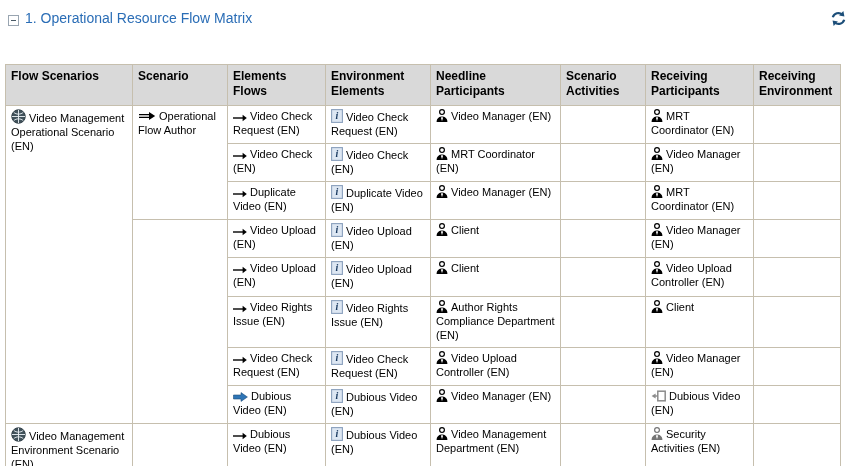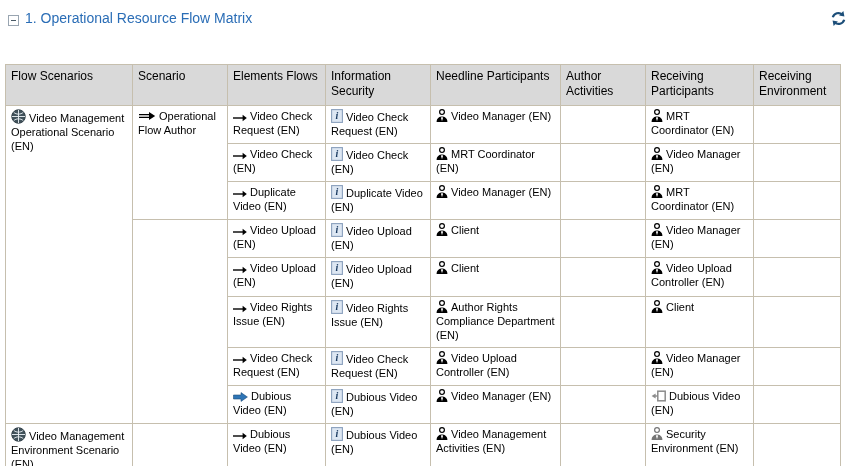--- a/index.html
+++ b/index.html
@@ -12,21 +12,21 @@
   .collapse-box { width: 11px; height: 11px; border: 1px solid #99a5b1; background: #fff;
     display: inline-flex; align-items: center; justify-content: center; cursor: pointer; }
   .collapse-box::after { content: ""; width: 5px; height: 1px; background: #4a5a66; display: block; }
   .page-title { font-size: 14px; color: #2a6db6; }
   .refresh-btn { position: absolute; right: 14px; top: 10px; width: 20px; height: 18px; cursor: pointer; }
 
   
   table { width: 835px; margin: 26px 0 0 5px; border-collapse: collapse; table-layout: fixed; }
   th, td { border: 1px solid #c6bfae; vertical-align: top; text-align: left;
     padding: 3px 4px 5px 5px; font-size: 11px; line-height: 1.28; word-wrap: break-word; }
-  th { background: #d9d9d9; font-size: 12px; font-weight: normal; padding-top: 4px; }
+  th { background: #d9d9d9; font-size: 12px; font-weight: bold; padding-top: 4px; }
   col.c1 { width: 127px; } col.c2 { width: 95px; } col.c3 { width: 98px; }
   col.c4 { width: 105px; } col.c5 { width: 130px; } col.c6 { width: 85px; }
   col.c7 { width: 108px; } col.c8 { width: 87px; }
 
   .ic { display: inline-block; vertical-align: -2px; margin-right: 3px; }
   .ic svg { display: block; }
   .hidden-defs { position: absolute; width: 0; height: 0; overflow: hidden; }
 </style>
 </head>
 <body>
@@ -97,23 +97,23 @@
     <col class="c5">
       <col class="c6">
       <col class="c7">
       <col class="c8">
   </colgroup>
   <thead>
     <tr style="height:39px">
       <th>Flow Scenarios</th>
       <th>Scenario</th>
       <th>Elements Flows</th>
-      <th>Information Security</th>
+      <th>Environment Elements</th>
       <th>Needline Participants</th>
-      <th>Author Activities</th>
+      <th>Scenario Activities</th>
       <th>Receiving Participants</th>
       <th>Receiving Environment</th>
     </tr>
   </thead>
   <tbody>
     <tr style="height:38px">
       <td rowspan="8">
         <span class="ic"><svg width="15" height="15">
               <use href="#i-scenario"></use>
             </svg></span><span>Video Management Operational Scenario (EN)</span>
@@ -332,24 +332,24 @@
             </svg></span><span>Dubious Video (EN)</span>
       </td>
       <td>
         <span class="ic"><svg width="12" height="14">
               <use href="#i-infodoc"></use>
             </svg></span><span>Dubious Video (EN)</span>
       </td>
       <td>
         <span class="ic"><svg width="12" height="13">
               <use href="#i-person"></use>
-            </svg></span><span>Video Management Activities (EN)</span>
+            </svg></span><span>Video Management Department (EN)</span>
       </td>
       <td></td>
       <td>
         <span class="ic"><svg width="12" height="13">
               <use href="#i-person-gray"></use>
-            </svg></span><span>Security Environment (EN)</span>
+            </svg></span><span>Security Activities (EN)</span>
       </td>
       <td></td>
     </tr>
   </tbody>
 </table>
 
 </body></html>

